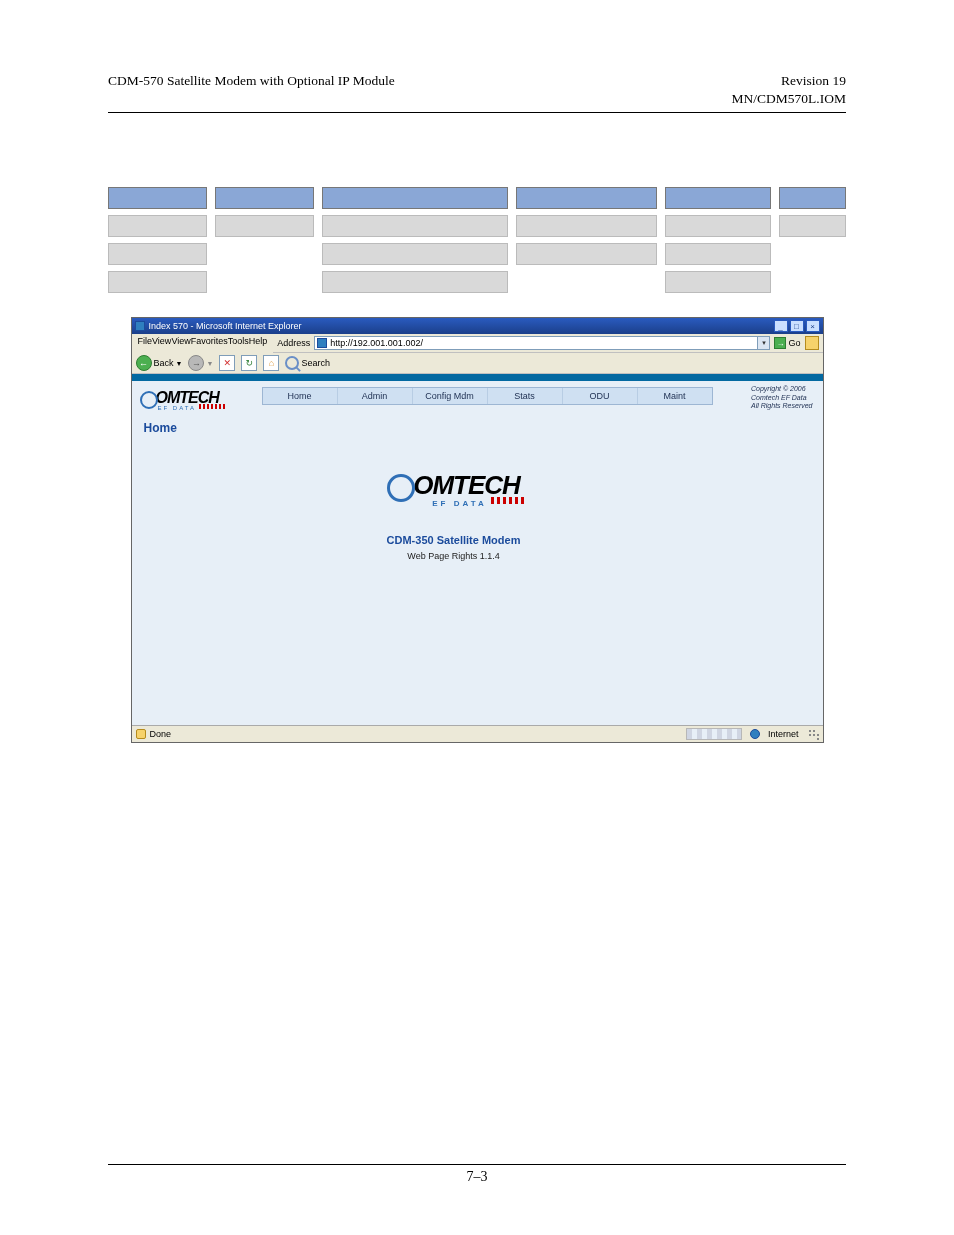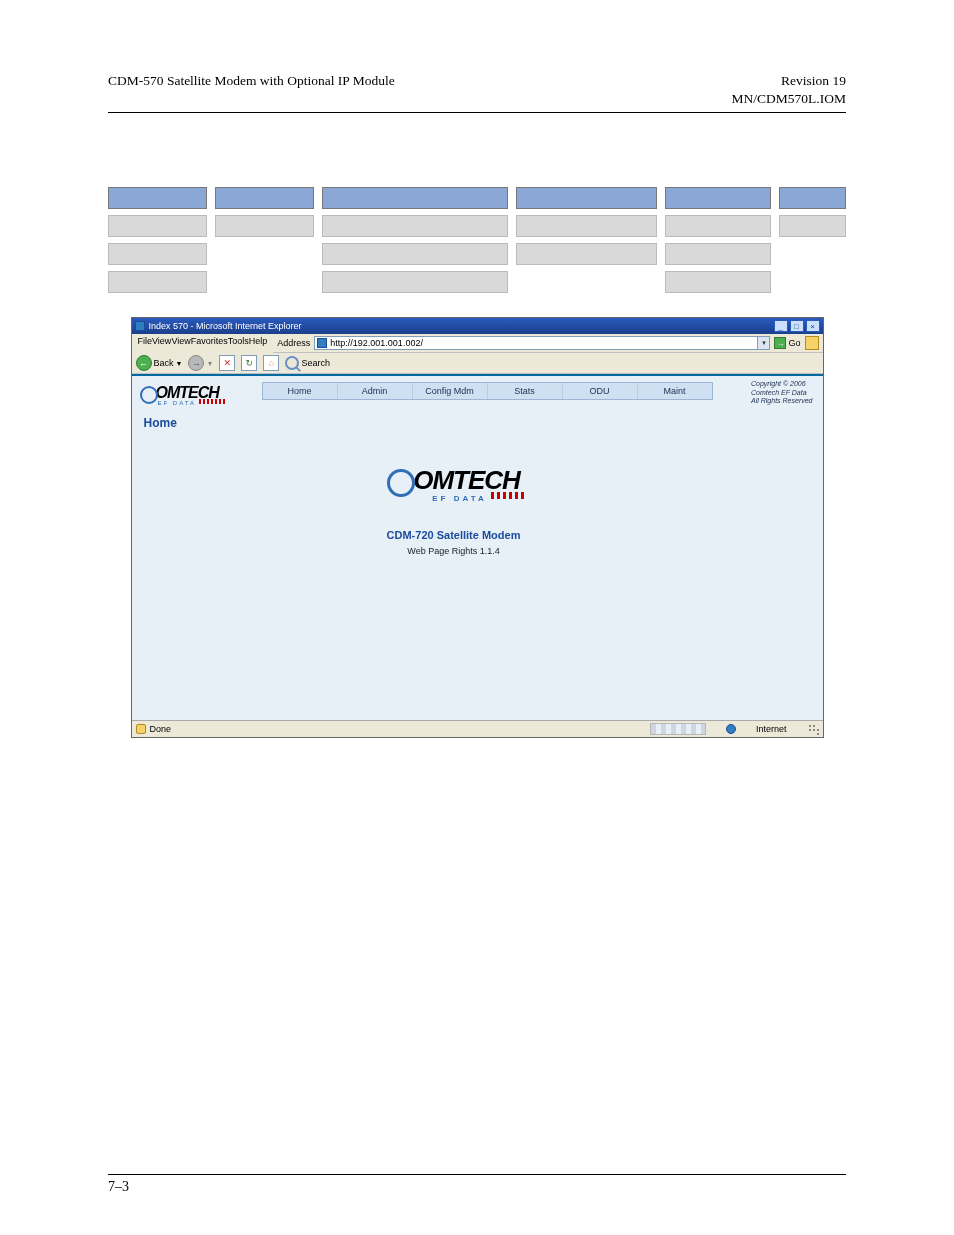--- a/index.html
+++ b/index.html
@@ -84,21 +84,21 @@
   .circ.grey  { background:#b8b8b8; border:1px solid #888; color:#555; }
   .sq { width:16px; height:16px; display:flex; align-items:center; justify-content:center; font-size:9px; border:1px solid #7f9db9; background:#fff; }
   .sq.red   { color:#d32f2f; }
   .sq.green { color:#2e7d32; }
   .sq.home  { color:#d9902b; }
   .mag { width:14px; height:14px; border:2px solid #6a8fc7; border-radius:50%; position:relative; }
   .mag::after { content:""; position:absolute; width:6px; height:2px; background:#6a8fc7; transform:rotate(45deg); bottom:-2px; right:-4px; }
 
   .ie-content {
     background: #e7eff7;
-    border-top: 2px solid #0369a1;
+    border-top: 7px solid #0369a1;
   }
   .app-hdr {
     display:flex; align-items:center;
     padding: 4px 8px 0 8px;
     position: relative;
     height: 34px;
   }
   .logo {
     font-family: Arial, sans-serif;
     font-weight: bold;
@@ -162,40 +162,40 @@
   .modem-name { font-family: Arial, sans-serif; font-weight:bold; color:#1b4b9c; font-size:11px; margin-top:26px; }
   .webver { font-size:9px; margin-top:5px; color:#222; }
   .note { font-size:8px; margin-top:14px; color:#222; line-height:1.5; }
   .note b { font-weight:bold; }
 
   .ie-status {
     display:flex; justify-content:space-between; align-items:center;
     background:#ece9d8; border-top:1px solid #aaa;
     font-size:9px; padding:2px 4px;
   }
-  .ie-status .right { display:flex; align-items:center; gap:20px; }
+  .ie-status .right { display:flex; align-items:center; gap:8px; }
   .hash { width:56px; height:12px; background:repeating-linear-gradient(90deg,#cfd5e2 0 5px,#e7eff7 5px 10px); border:1px solid #b7b7b7;}
   .globe { width:10px; height:10px; border-radius:50%; background:#2f7fbf; border:1px solid #1b4b9c; }
   .grip { width:12px; height:12px; background:
     radial-gradient(circle at 3px 3px,#888 1px,transparent 1px),
     radial-gradient(circle at 7px 3px,#888 1px,transparent 1px),
     radial-gradient(circle at 3px 7px,#888 1px,transparent 1px),
     radial-gradient(circle at 7px 7px,#888 1px,transparent 1px),
     radial-gradient(circle at 11px 7px,#888 1px,transparent 1px),
     radial-gradient(circle at 11px 11px,#888 1px,transparent 1px);
   }
   .ies-done { display:flex; align-items:center; gap:4px;}
   .ies-icon { width:10px; height:10px; background:#f6d26b; border:1px solid #b58b1d; border-radius:2px;}
 
   .footer {
     position:absolute;
     left:108px; right:108px;
-    bottom:40px;
+    bottom:50px;
     border-top:1px solid #000;
-    text-align:left;
+    text-align:center;
     font-size:14px;
     padding-top:4px;
   }
 
   .ie-favicon { width:10px; height:10px; background:#2f7fbf; border:1px solid #1b4b9c; display:inline-block; }
   .addr-dd { width:12px; align-self:stretch; background:#dce6f2; border-left:1px solid #7f9db9; display:flex; align-items:center; justify-content:center; font-size:7px; color:#333; margin:-1px -2px -1px 0;}
 </style>
 </head>
 <body>
 
@@ -324,21 +324,21 @@
         </div>
       </div>
 
       <div class="app-body">
         <div class="section-title">Home</div>
         <div class="center-area">
           <div>
             <span class="big-logo"><span>OMTECH</span></span>
             <span class="big-logo-sub"><span>EF DATA</span><span class="big-logo-bars"></span></span>
           </div>
-          <div class="modem-name">CDM-720 Satellite Modem</div>
+          <div class="modem-name">CDM-350 Satellite Modem</div>
           <div class="webver">Web Page Rights 1.1.4</div>
         </div>
       </div>
     </div>
 
     <div class="ie-status">
       <div class="ies-done">
         <span class="ies-icon"></span>
         <span>Done</span>
       </div>

